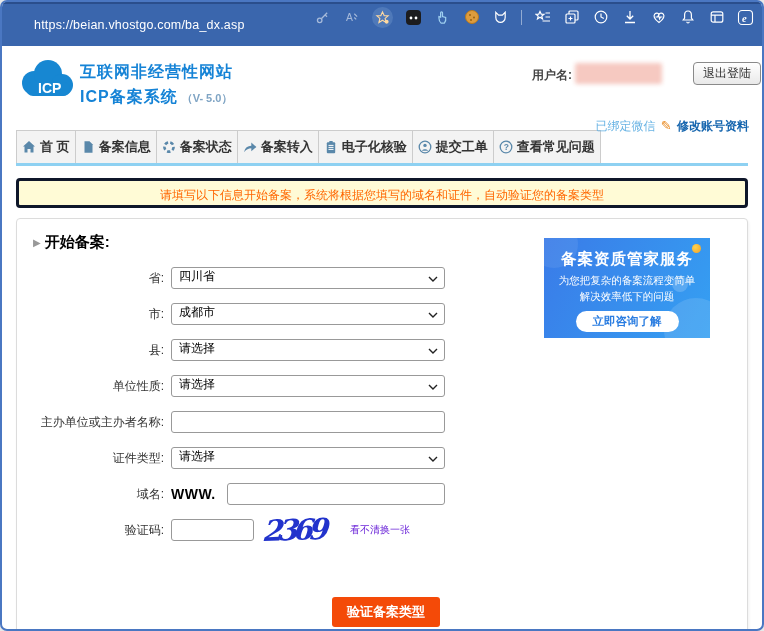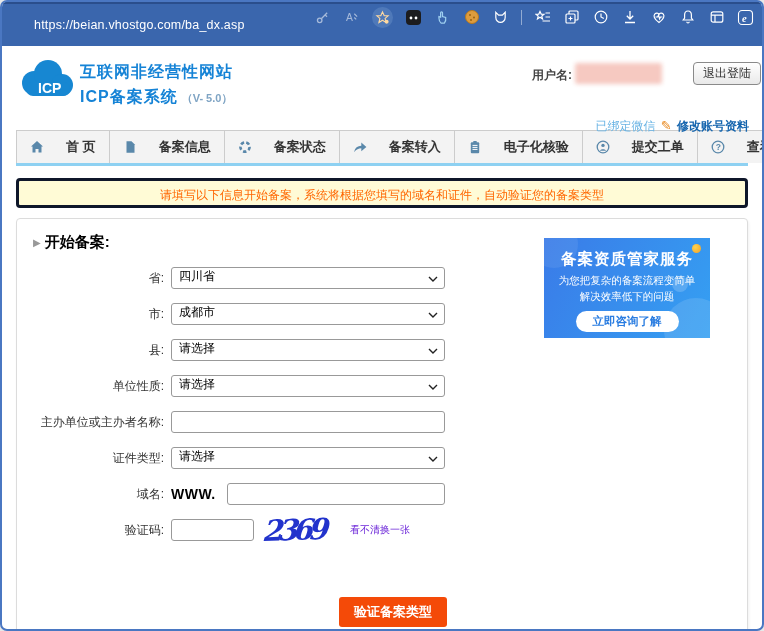--- a/index.html
+++ b/index.html
@@ -37,21 +37,21 @@
   .logout-btn { position:absolute; right:1px; top:16px; width:68px; height:23px;
     background:linear-gradient(#ffffff,#e9e9e9); border:1px solid #8a8a8a; border-radius:4px;
     font-size:12px; color:#333; text-align:center; line-height:21px; cursor:pointer; }
   .account-row { position:absolute; right:13px; top:72px; font-size:12px; white-space:nowrap; }
   .wechat-bound { color:#6ab4e4; }
   .pencil-icon { color:#e8861a; font-size:13px; margin:0 2px; }
   .edit-account { color:#1565ae; font-weight:bold; text-decoration:none; }
 
   
   .navbar { margin:0 14px; border-bottom:3px solid #8ed1f2; height:36px; display:flex; align-items:flex-end; }
-  .tab { display:flex; align-items:center; gap:22px; height:33px; padding:0 13px;
+  .tab { display:flex; align-items:center; gap:4px; height:33px; padding:0 5px;
     background:#f3f3f3; border:1px solid #ccc; border-bottom:none; margin-right:-1px;
     font-size:13px; font-weight:bold; color:#333; cursor:pointer; white-space:nowrap; }
   .tab svg { flex:0 0 auto; }
 
   
   .notice { margin:12px 14px 0; height:30px; background:#fffbd6; border:3px solid #0f172a;
     border-radius:4px; text-align:center; line-height:28px; color:#f60; font-size:12px; }
 
   
   .panel { margin:10px 14px 0; height:424px; border:1px solid #dcdcdc; border-radius:4px;
@@ -70,21 +70,21 @@
     font-size:12px; padding:0 6px; outline:none; }
   .txt.short { width:83px; }
   .txt.domain { width:218px; }
   .www-prefix { font-size:14px; font-weight:bold; color:#000; margin-right:11px; letter-spacing:.5px; }
   .captcha-img { width:62px; text-align:center; margin-left:10px; cursor:pointer;
     font-family:"DejaVu Serif","Liberation Serif",serif; font-style:italic; font-weight:bold;
     font-size:29px; color:#2233cc; letter-spacing:-5px; line-height:30px;
     transform:skewX(-7deg) rotate(-2deg); user-select:none; }
   .captcha-refresh { margin-left:24px; font-size:10px; color:#6d28d9; text-decoration:none; cursor:pointer; }
 
-  .submit-row { position:absolute; left:11px; top:378px; width:100%; text-align:center; }
+  .submit-row { position:absolute; left:4px; top:378px; width:100%; text-align:center; }
   .submit-btn { background:#f44a08; color:#fff; border:none; border-radius:3px;
     font-size:13px; font-weight:bold; padding:6px 15px; cursor:pointer; font-family:inherit; }
 
   
   .ad { position:absolute; top:19px; right:37px; width:166px; height:100px;
     background:linear-gradient(118deg,#3a7be8 0%,#35a0f2 100%); overflow:hidden; color:#fff;
     text-align:center; cursor:pointer; }
   .ad-title { margin-top:11px; font-size:15.5px; font-weight:bold; letter-spacing:1px; position:relative; z-index:2; }
   .ad-line { font-size:10.5px; margin-top:4px; position:relative; z-index:2; }
   .ad-line + .ad-line { margin-top:2px; }

